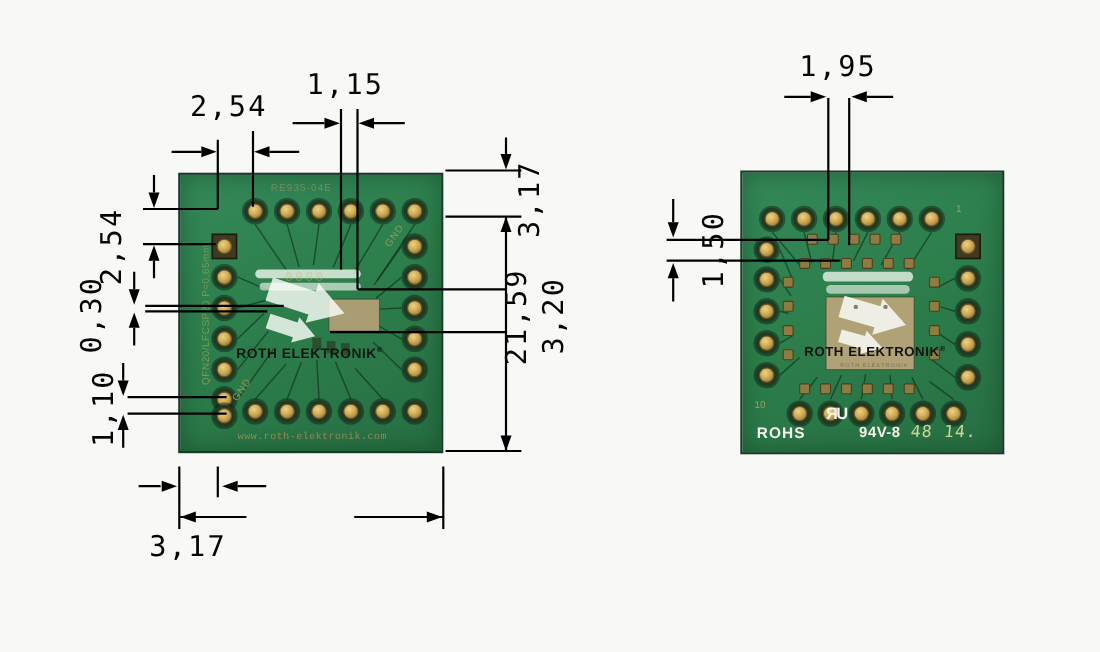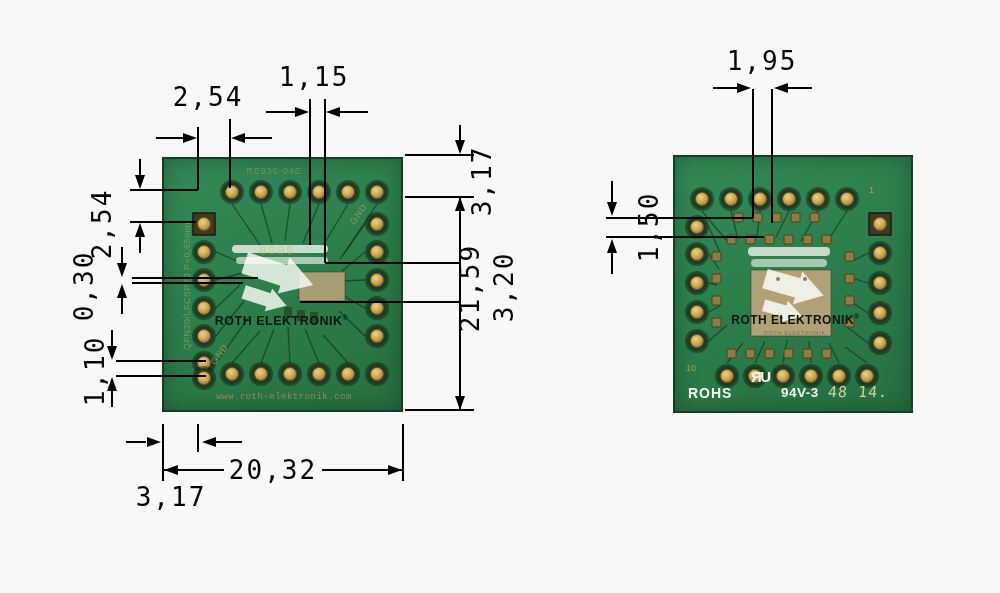--- a/index.html
+++ b/index.html
@@ -247,21 +247,21 @@
           <use href="#padR" x="164" y="219"></use>
           <use href="#padR" x="192" y="219"></use>
       </g>
     </svg>
     <div class="silk brandline brand-r"><span>ROTH ELEKTRONIK</span><sup>®</sup></div>
     <div class="silk ghost">ROTH ELEKTRONIK</div>
     <div class="silk pinno pin1">1</div>
     <div class="silk pinno pin10">10</div>
     <div class="silk rohs">ROHS</div>
     <div class="silk ulmark">ЯU</div>
-    <div class="silk flam">94V-3</div>
+    <div class="silk flam">94V-8</div>
     <div class="silk datecode">48 14.</div>
   </div>
 
   <svg class="dims-svg">
     <g stroke="#000" stroke-width="2" fill="none">
 
       <path d="M198,127 V190 M130,190 H198 M230,119 V188 M156,138 H183 M245,138 H272"></path>
 
       <path d="M266,112 H295 M340,112 H368 M310,99 V245 M325,99 V263"></path>
 
@@ -309,18 +309,17 @@
   </svg>
 
   <div class="dim-label" style="left:208px;top:97px">2,54</div>
   <div class="dim-label" style="left:314px;top:77px">1,15</div>
   <div class="dim-label rot" style="left:482px;top:181px">3,17</div>
   <div class="dim-label rot" style="left:470px;top:288px">21,59</div>
   <div class="dim-label rot" style="left:504px;top:287px">3,20</div>
   <div class="dim-label rot" style="left:102px;top:224px">2,54</div>
   <div class="dim-label rot" style="left:84px;top:286px">0,30</div>
   <div class="dim-label rot" style="left:95px;top:371px">1,10</div>
-  <div class="dim-label" style="left:273px;top:470px">20,32</div>
   <div class="dim-label" style="left:171px;top:497px">3,17</div>
   <div class="dim-label" style="left:762px;top:61px">1,95</div>
   <div class="dim-label rot" style="left:649px;top:227px">1,50</div>
 
 </div>
 
 </body></html>

